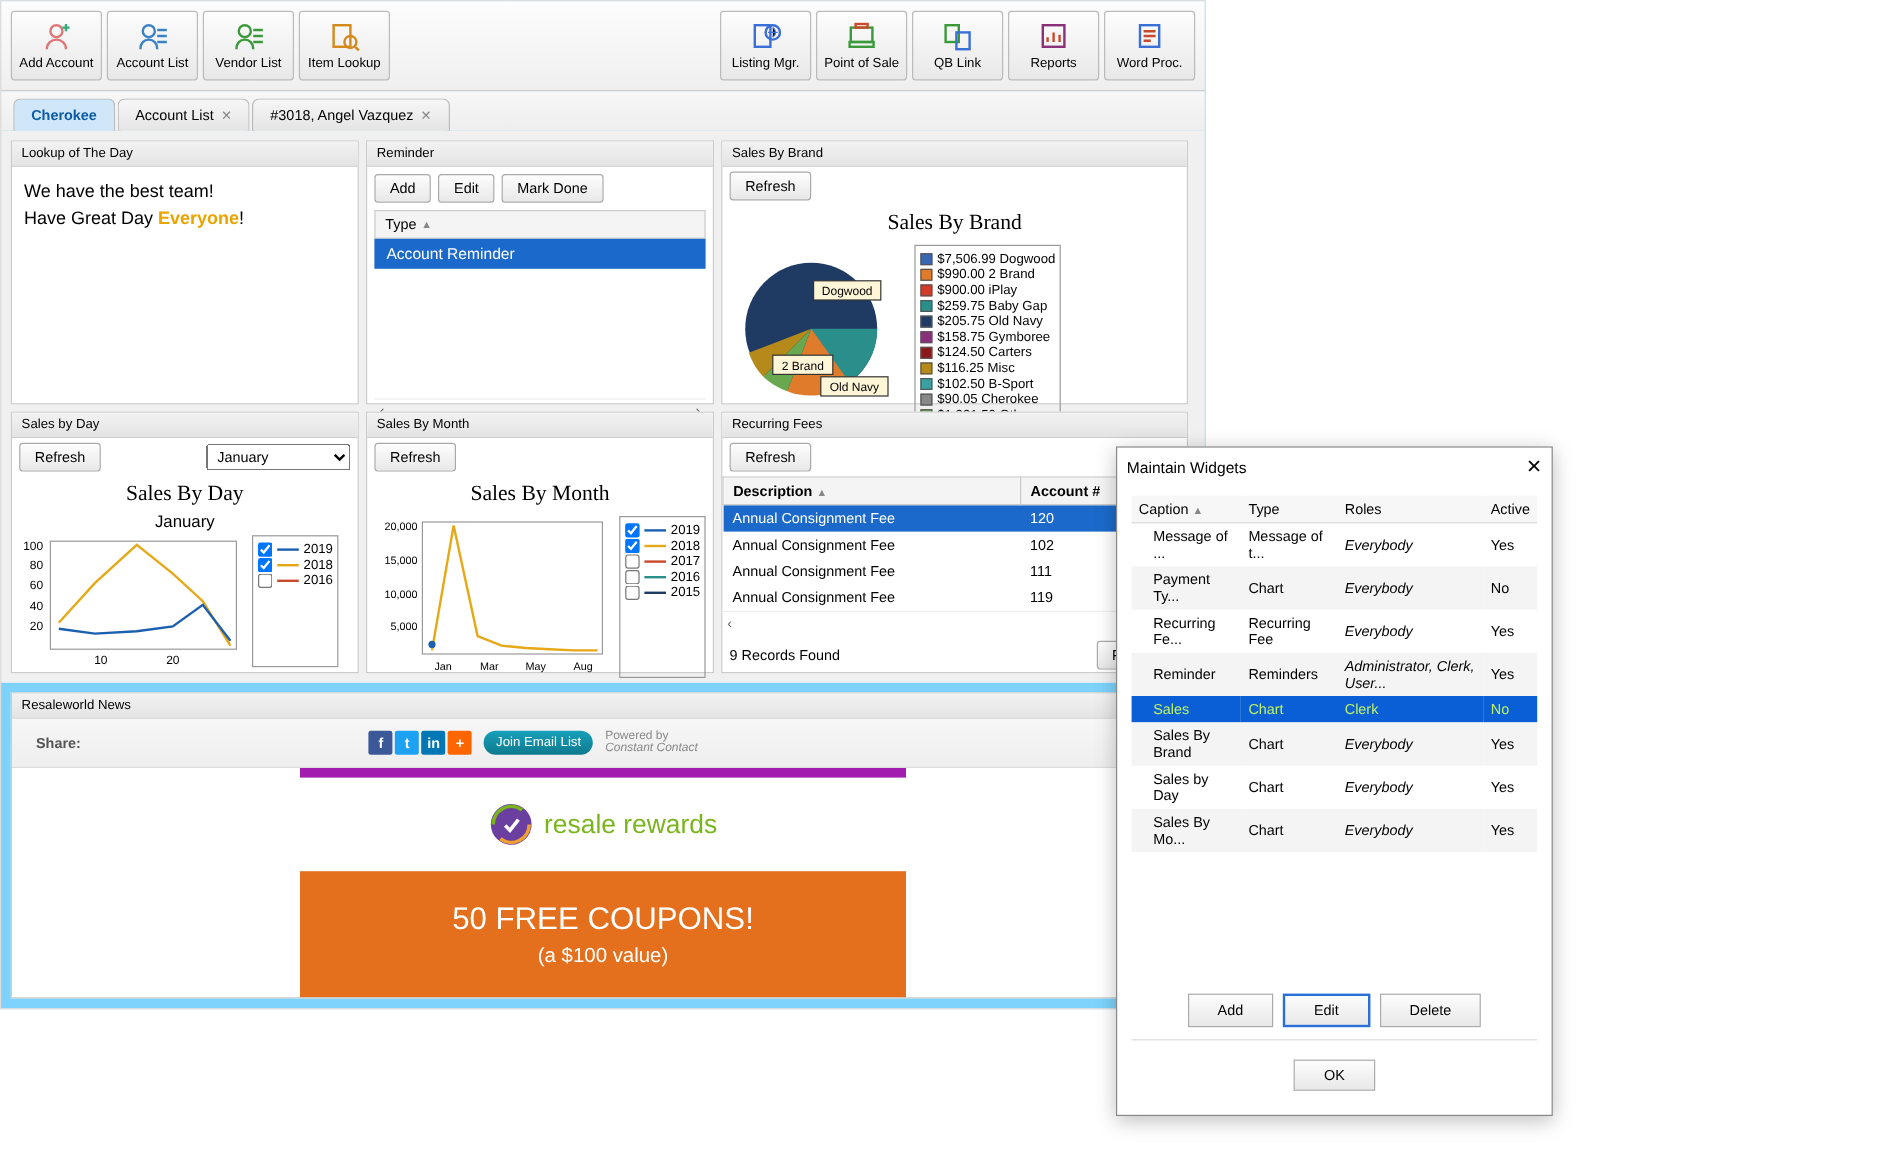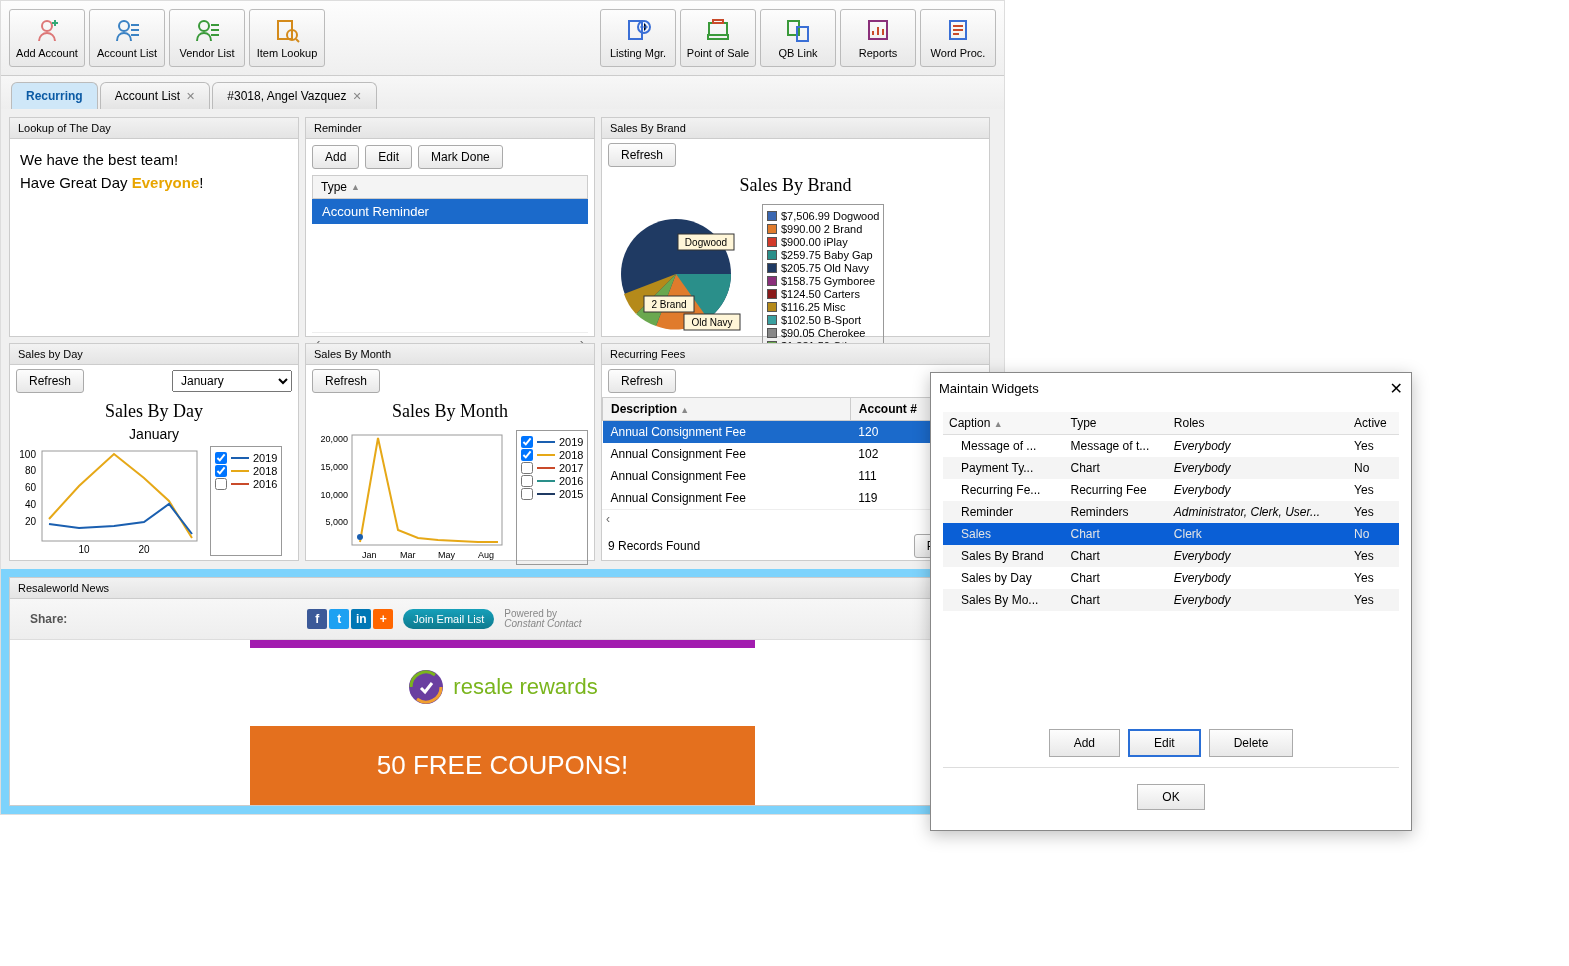--- a/index.html
+++ b/index.html
@@ -57,28 +57,28 @@
 .social-icons { display:flex; gap:2px; }
 .social-icons span { width:20px; height:20px; display:inline-flex; align-items:center; justify-content:center; color:#fff; font-size:12px; font-weight:bold; border-radius:2px;}
 .join-btn { background:linear-gradient(#16a0ba,#0e7a8e); color:#fff; padding:4px 10px; font-size:11px; border-radius:10px; border:none; cursor:pointer;}
 .cc-text { color:#888; font-size:10px; line-height:1; }
 .promo { margin: 0 240px; border-top: 8px solid #a21caf; }
 .promo-logo { text-align:center; padding:20px; font-size:22px; display:flex; gap:8px; align-items:center; justify-content:center;}
 .promo-orange { background:#e4701e; color:#fff; text-align:center; padding:24px;}
 .promo-orange h1 { font-size:26px; font-weight:normal; }
 .promo-orange p { font-size:17px; margin-top:6px;}
 
-.dialog { position: absolute; top: 372px; left: 930px; width: 482px; background:#fff; border:1px solid #888; box-shadow: 0 4px 16px rgba(0,0,0,0.25);}
+.dialog { position: absolute; top: 372px; left: 930px; width: 364px; background:#fff; border:1px solid #888; box-shadow: 0 4px 16px rgba(0,0,0,0.25);}
 .dialog-title { display:flex; justify-content:space-between; align-items:center; padding:6px 8px; font-size:13px;}
 .dialog-body { padding: 8px 12px 12px; }
 .widget-table { width:100%; border-collapse:collapse; font-size:12px; }
 .widget-table th { text-align:left; padding:4px 6px; background:#f7f7f7; border-bottom:1px solid #ddd; font-weight:normal;}
 .widget-table td { padding:4px 6px; }
 .widget-table tr.alt td { background:#f4f4f4; }
-.widget-table tr.sel td { background:#0a5fd6; color:#e5e5e5; }
+.widget-table tr.sel td { background:#0a5fd6; color:#bef264; }
 .dlg-btn-row { display:flex; gap:8px; justify-content:center; margin-top:110px; padding-top:8px;}
 .dlg-btn-row2 { display:flex; justify-content:center; margin-top:10px; border-top:1px solid #ddd; padding-top:16px; padding-bottom:8px;}
 .dlg-btn { padding:5px 24px; font-size:12px; background:linear-gradient(#fdfdfd,#e8e8e8); border:1px solid #aaa; cursor:pointer;}
 .dlg-btn.primary { border:2px solid #2a6fd6; }
 .sort-arrow{font-size:9px;color:#888;}
 </style>
 </head>
 <body>
 
 <div class="main-window">
@@ -151,21 +151,21 @@
       <svg>
           <rect x="5" y="4" width="16" height="18" fill="none" stroke="#3a6fd6" stroke-width="2"></rect>
           <path d="M8 9h10M8 13h10M8 17h6" stroke="#c94a2a" stroke-width="2"></path>
         </svg>
       <span>Word Proc.</span>
     </button>
   </div>
 
   <div class="tabs">
     <div class="tab active">
-        <span>Recurring</span>
+        <span>Cherokee</span>
       </div>
     <div class="tab">
         <span>Account List</span>
         <span class="close-x">✕</span>
       </div>
     <div class="tab">
         <span>#3018, Angel Vazquez</span>
         <span class="close-x">✕</span>
       </div>
   </div>
@@ -431,20 +431,21 @@
         <svg width="38" height="38">
             <circle cx="19" cy="19" r="17" fill="#6a3fa0"></circle>
             <path d="M14 20l4 4 7-9" stroke="#fff" stroke-width="3" fill="none"></path>
             <path d="M4 19a15 15 0 0 1 24-12" stroke="#7ab51d" stroke-width="3" fill="none"></path>
             <path d="M34 19a15 15 0 0 1-24 12" stroke="#f0a030" stroke-width="3" fill="none"></path>
           </svg>
         <span style="color:#7ab51d">resale rewards</span>
       </div>
       <div class="promo-orange">
         <h1>50 FREE COUPONS!</h1>
+        <p>(a $100 value)</p>
       </div>
     </div>
   </div>
 </div>
 
 <div class="dialog">
   <div class="dialog-title">
     <span>Maintain Widgets</span>
     <span style="font-size:16px;cursor:pointer;">✕</span>
   </div>

